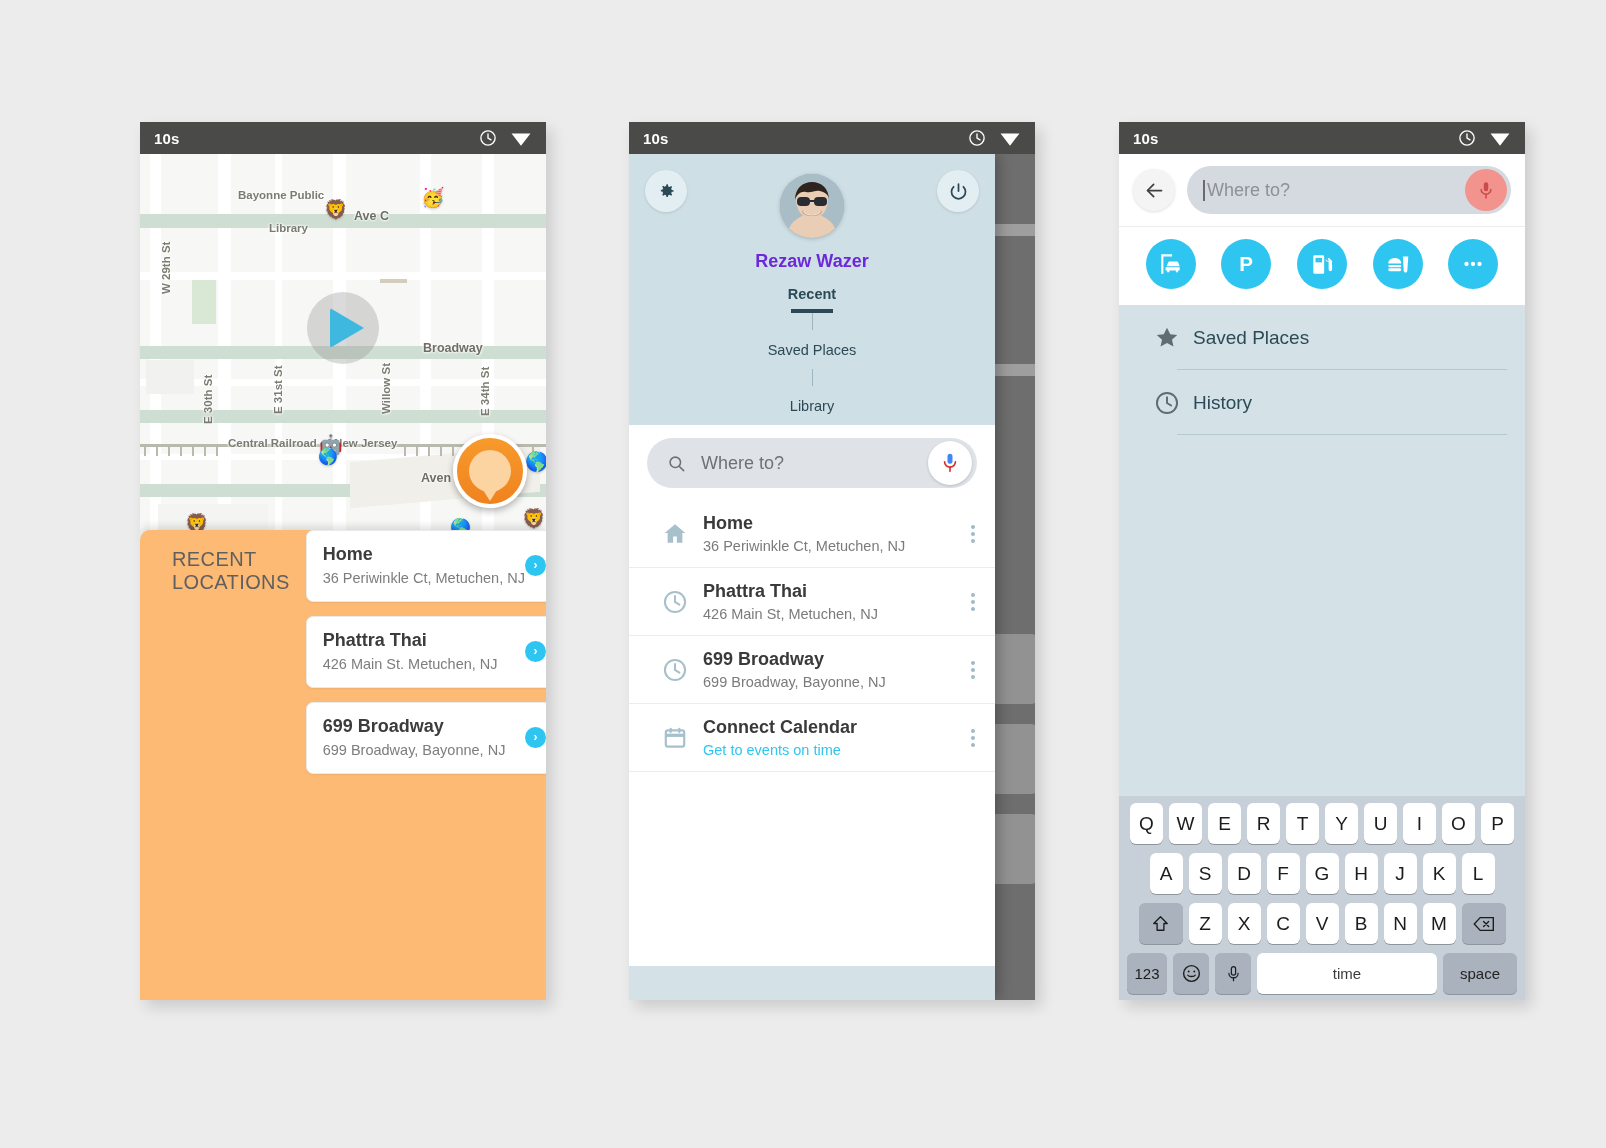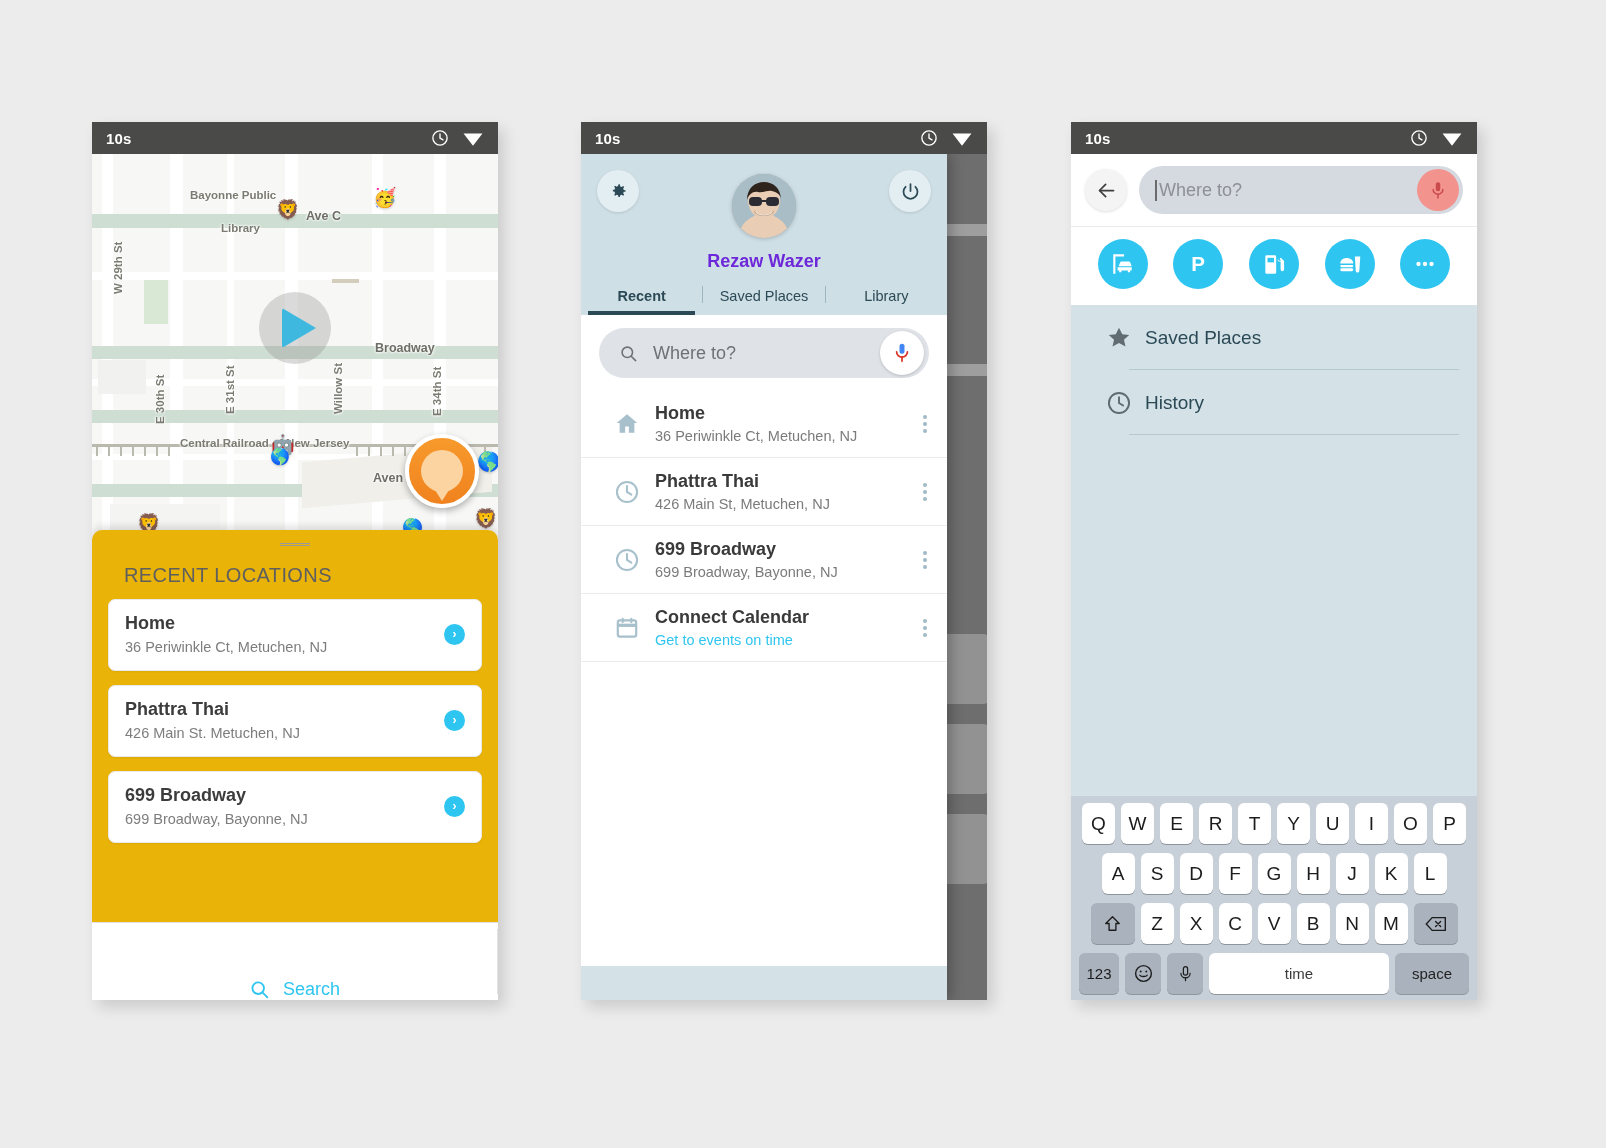--- a/index.html
+++ b/index.html
@@ -2,21 +2,21 @@
 <html><head>
 <meta charset="utf-8">
 <style>
   * { box-sizing: border-box; margin:0; padding:0; }
   html, body {
     width: 1606px; height: 1148px;
     background: #ececec;
     font-family: "Liberation Sans", sans-serif;
     overflow: hidden;
   }
-  .stage { position: relative; width:1350px; height:1148px; }
+  .stage { position: relative; width:1350px; height:1148px;margin-left:48px; }
 
   
   .phone {
     position: absolute;
     background: #ffffff;
     box-shadow: 6px 7px 14px rgba(0,0,0,.14);
     overflow: hidden;
   }
   #phone1 { left:92px; top:122px; width:406px; height:878px; }
   #phone2 { left:581px; top:122px; width:406px; height:878px; }
@@ -62,23 +62,23 @@
     border:4px solid #ffffff; box-shadow:0 3px 7px rgba(0,0,0,.3);
     display:flex; align-items:center; justify-content:center; z-index:8;
   }
   .pin-inner { width:42px;height:42px;border-radius:50%;background:#fcd4a2; position:relative;}
   .pin-inner:after{ content:""; position:absolute; left:50%; bottom:-9px; transform:translateX(-50%);
      width:0;height:0;border-left:7px solid transparent;border-right:7px solid transparent;border-top:11px solid #fcd4a2;}
 
   
   .sheet {
     position:absolute; left:0; right:0; top:408px; bottom:0;
-    background:#eab308; border-top-left-radius:10px; border-top-right-radius:10px;
+    background:#fdba74; border-top-left-radius:10px; border-top-right-radius:10px;
     box-shadow:0 -3px 9px rgba(0,0,0,.14); z-index:20;
-    display:flex; flex-direction:column;
+    display:flex; flex-direction:row;
   }
   .grabber { width:30px; height:0; border-top:3px double #9a9a9a; margin:13px auto 0; }
   .sheet-title { color:#5f5f5f; font-size:20px; letter-spacing:.4px; padding:18px 0 12px 32px; }
   .cards { padding:0 16px; display:flex; flex-direction:column; gap:14px; flex:0 0 auto;}
   .card {
     background:#fff; border:1px solid #eaeaea; border-radius:7px;
     padding:13px 16px 15px; display:flex; align-items:center; justify-content:space-between;
     box-shadow:0 1px 2px rgba(0,0,0,.06);
   }
   .card-t { font-size:18px; font-weight:bold; color:#3c3c3c; }
@@ -106,21 +106,21 @@
   .profile { background:#cfdfe6; padding:14px 0 0; position:relative; }
   .round-btn {
     position:absolute; width:42px;height:42px;border-radius:50%;background:#e3eef2;
     display:flex;align-items:center;justify-content:center; box-shadow:0 1px 3px rgba(0,0,0,.12);
   }
   .avatar {
     width:64px;height:64px;border-radius:50%;margin:6px auto 0;overflow:hidden;
     box-shadow:0 1px 4px rgba(0,0,0,.2); background:#9fb3bd; position:relative;
   }
   .pname { text-align:center; font-size:18px; font-weight:bold; color:#6d28d9; padding:13px 0 14px; }
-  .tabs { display:flex; align-items:flex-end; }
+  .tabs { display:flex; align-items:center;flex-direction:column; }
   .tab { flex:1; text-align:center; font-size:14.5px; color:#2c4a56; padding-bottom:11px; position:relative;}
   .tab.sel { font-weight:bold; }
   .tab.sel:after{content:"";position:absolute;left:6%;right:6%;bottom:0;height:4px;background:#2c4a56;}
   .tab-sep{width:1px;height:17px;background:#9fb5bf;margin-bottom:12px;}
 
   .searchwrap{ background:#fff; padding:13px 18px 12px; }
   .searchpill {
     height:50px;border-radius:25px;background:#dfe3e8;display:flex;align-items:center;
     padding:0 5px 0 20px; position:relative;
   }

